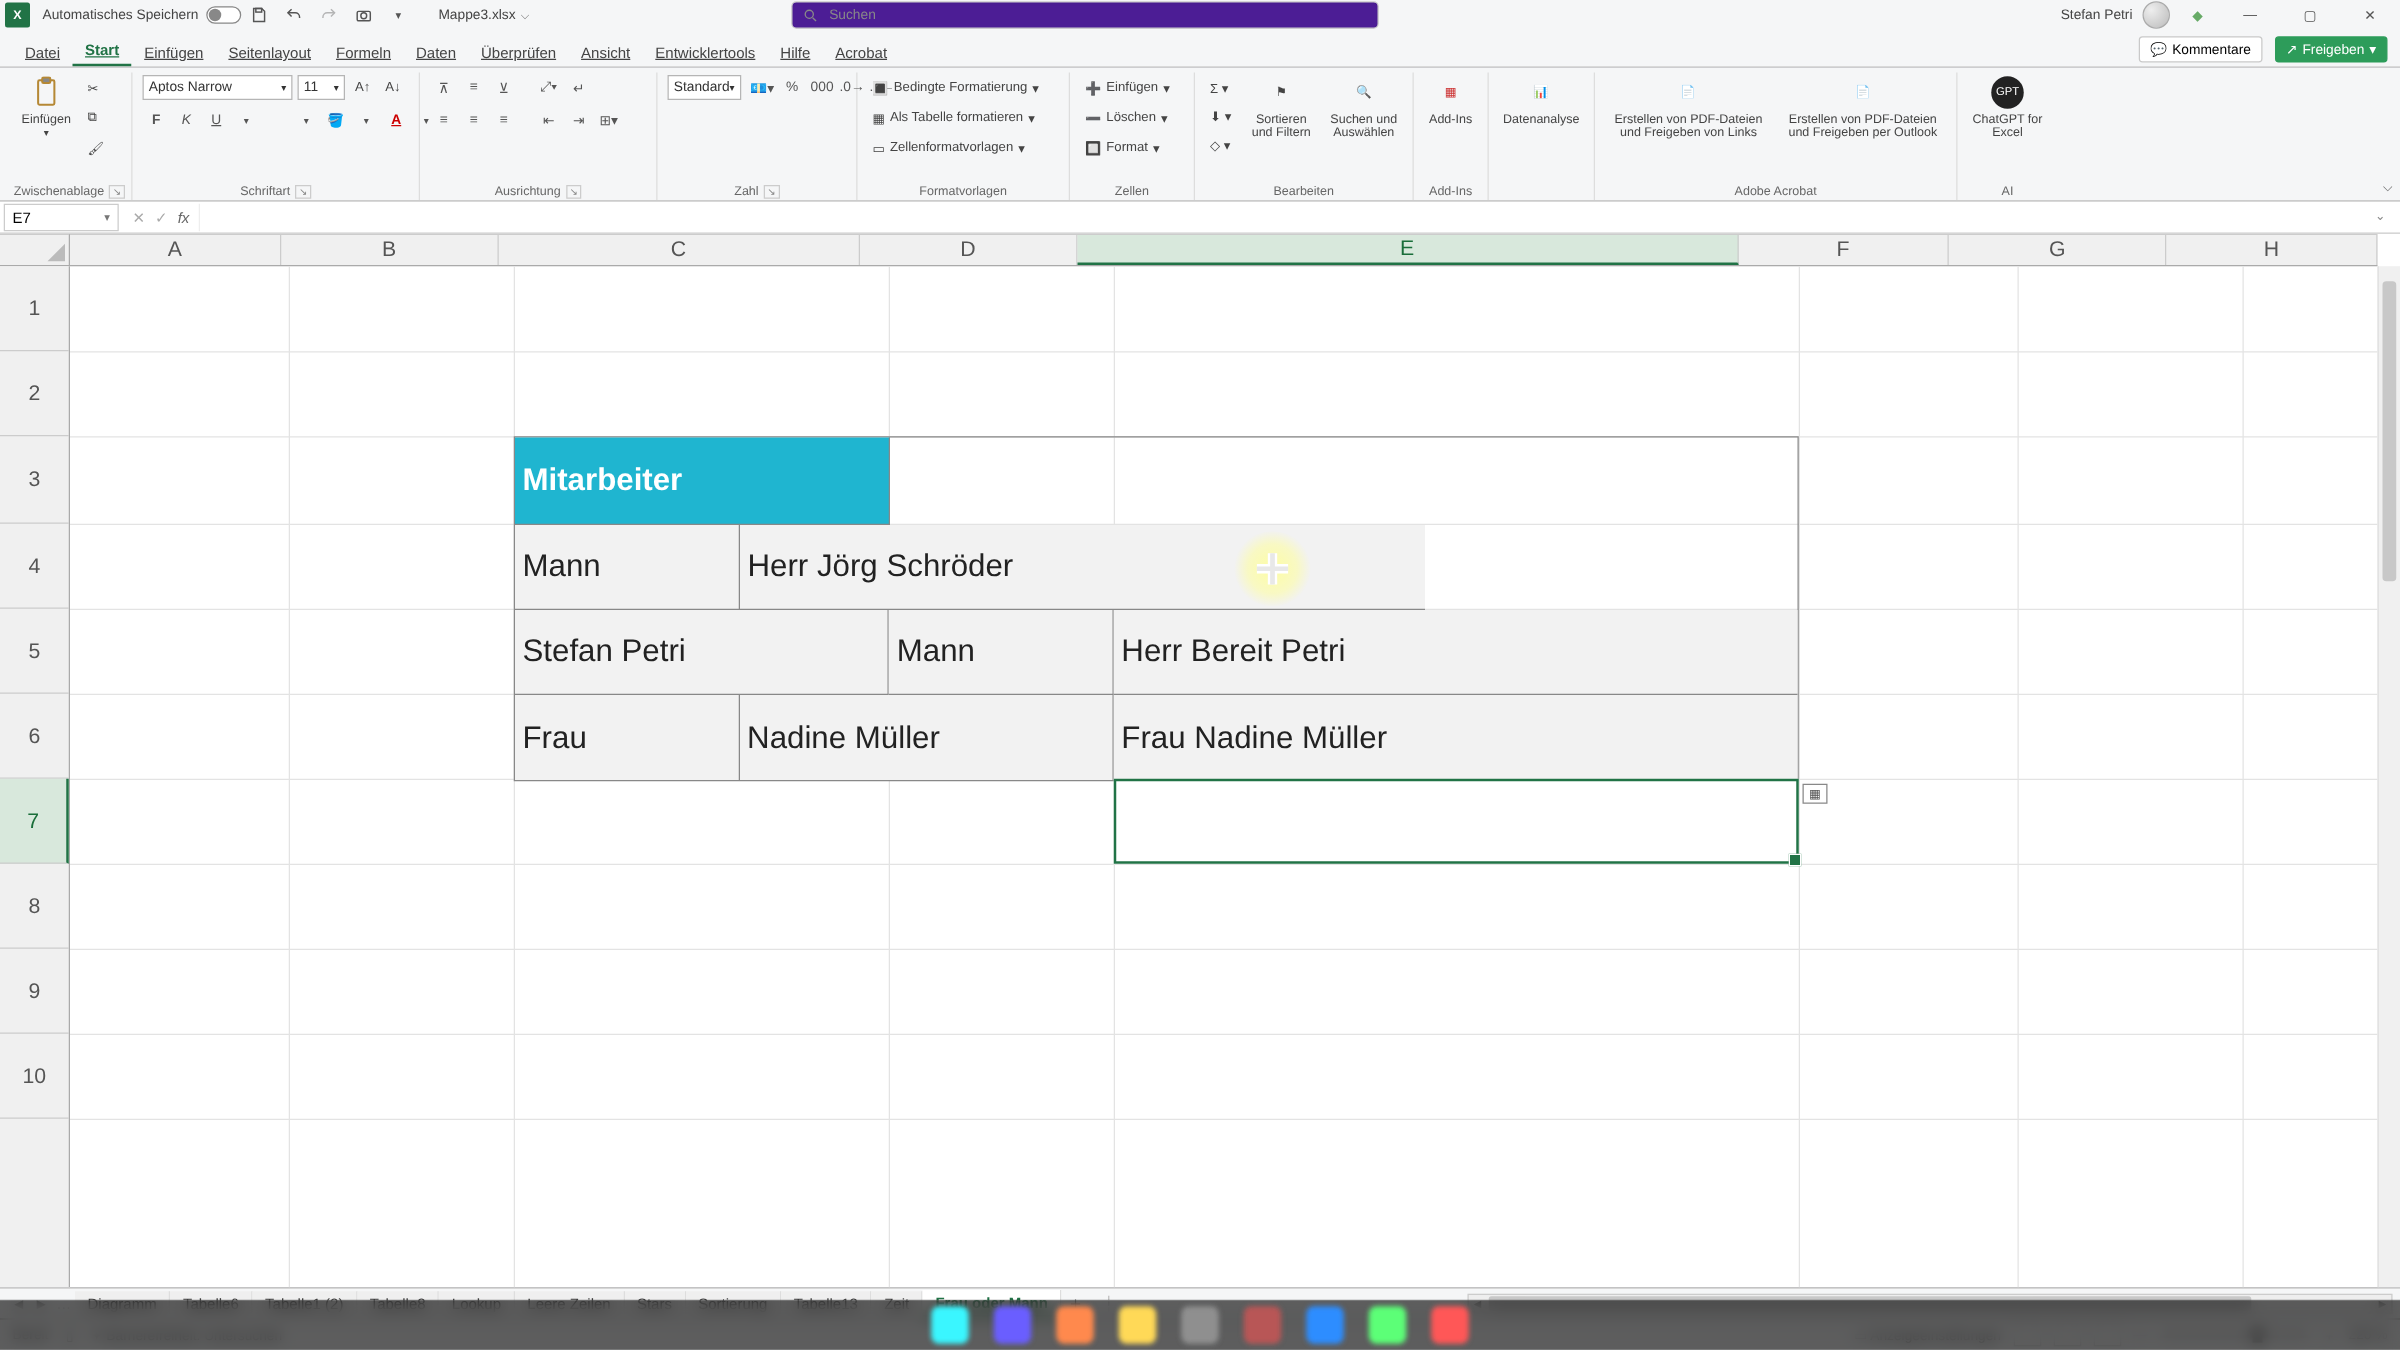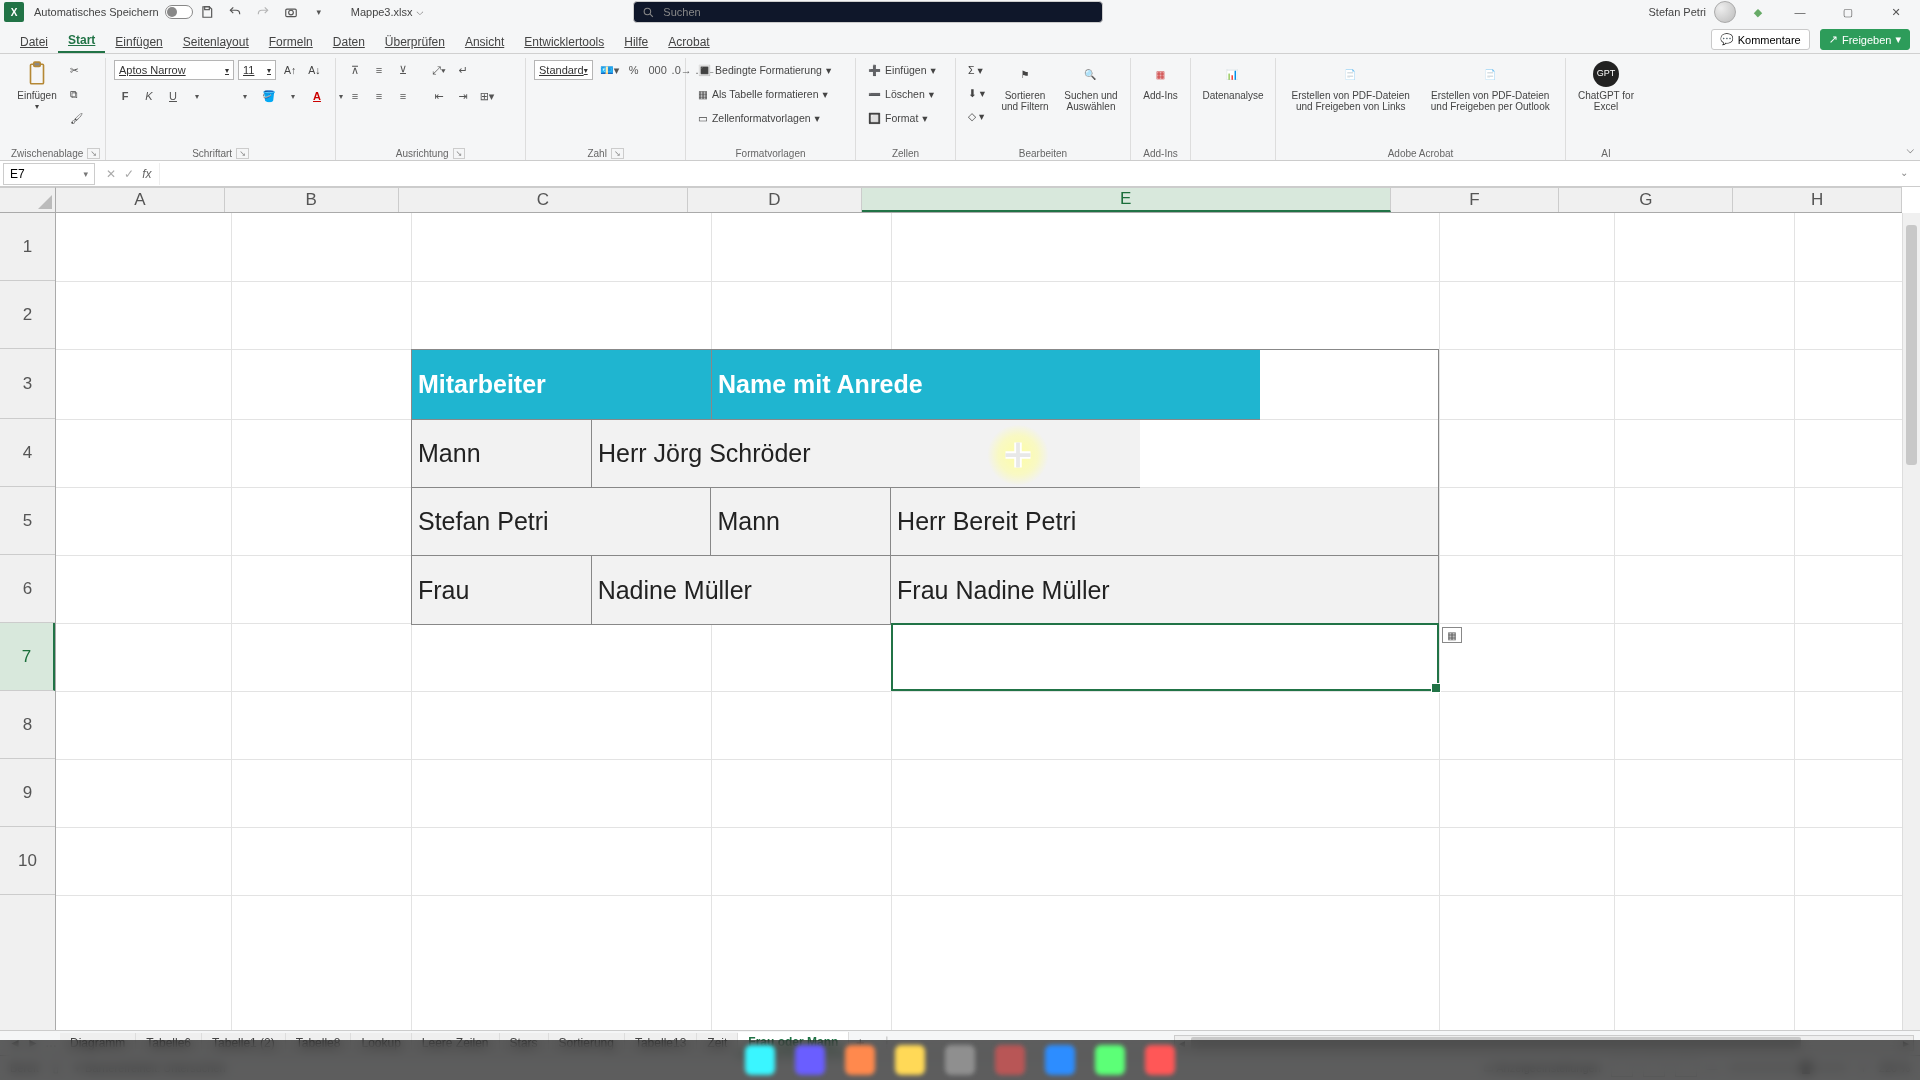--- a/index.html
+++ b/index.html
@@ -6,21 +6,21 @@
 html, body { width: 1920px; height: 1080px; overflow: hidden; background: #000; }
 
 
 .titlebar { height: 24px; background: #f5f6f7; display: flex; align-items: center; padding: 0 4px; font-size: 11px; color: #444; }
 .titlebar .xl-icon { width: 20px; height: 20px; background: #217346; color: #fff; display: flex; align-items: center; justify-content: center; font-size: 10px; font-weight: bold; border-radius: 2px; margin-right: 10px; }
 .autosave { display: flex; align-items: center; gap: 6px; }
 .toggle { width: 28px; height: 14px; border: 1px solid #888; border-radius: 7px; display: flex; align-items: center; padding: 0 1px; background: #fff; }
 .toggle .knob { width: 10px; height: 10px; background: #888; border-radius: 50%; }
 .qat-icon { width: 20px; height: 20px; display: flex; align-items: center; justify-content: center; color: #555; margin: 0 4px; }
 .titlebar .filename { margin-left: 18px; display: flex; align-items: center; gap: 4px; }
-.titlebar .search { margin-left: 210px; width: 470px; height: 22px; background: #0f172a; border: 1px solid #ccc; border-radius: 4px; display: flex; align-items: center; padding: 0 8px; color: #888; gap: 8px; box-shadow: inset 0 1px 2px rgba(0,0,0,.05); }
+.titlebar .search { margin-left: 210px; width: 470px; height: 22px; background: #4c1d95; border: 1px solid #ccc; border-radius: 4px; display: flex; align-items: center; padding: 0 8px; color: #888; gap: 8px; box-shadow: inset 0 1px 2px rgba(0,0,0,.05); }
 .titlebar .right { margin-left: auto; display: flex; align-items: center; gap: 8px; }
 .avatar { width: 22px; height: 22px; border-radius: 50%; background: radial-gradient(circle at 30% 30%, #eee, #bbb); border: 1px solid #aaa; }
 .win-btn { width: 40px; height: 24px; display: flex; align-items: center; justify-content: center; color: #555; }
 
 
 .tabs-row { height: 30px; background: #f5f6f7; display: flex; align-items: flex-end; padding: 0 10px; font-size: 12px; border-bottom: 1px solid #d0d0d0; position: relative; }
 .tabs-row .mtab { padding: 4px 10px; color: #444; cursor: default; white-space: nowrap; text-decoration: underline; }
 .tabs-row .mtab.active { color: #217346; font-weight: 600; border-bottom: 2px solid #217346; }
 .tabs-row .rbtns { margin-left: auto; display: flex; align-items: center; gap: 10px; padding-bottom: 3px; }
 .rbtn { display: flex; align-items: center; gap: 4px; padding: 3px 8px; border: 1px solid #c9c9c9; border-radius: 3px; font-size: 11px; background: #fff; }
@@ -29,21 +29,21 @@
 
 .ribbon { height: 107px; background: #f5f6f7; border-bottom: 1px solid #ccc; display: flex; padding: 4px 6px 0; position: relative; }
 .rgroup { border-right: 1px solid #ddd; padding: 2px 8px 0; display: flex; flex-direction: column; }
 .rgroup .body { flex: 1; display: flex; align-items: flex-start; gap: 6px; }
 .rgroup .label { font-size: 10px; color: #666; text-align: center; padding: 2px 0 1px; display: flex; justify-content: center; align-items: center; gap: 4px; }
 .rgroup .label .dl { font-size: 8px; color: #888; border: 1px solid #ccc; padding: 0 2px; }
 .bigbtn { width: 46px; display: flex; flex-direction: column; align-items: center; gap: 2px; font-size: 10px; color: #444; text-align: center; line-height: 1.1; }
 .bigbtn .ic { width: 28px; height: 28px; display: flex; align-items: center; justify-content: center; }
 .vcol { display: flex; flex-direction: column; gap: 4px; }
 .smbtn { height: 20px; display: flex; align-items: center; gap: 4px; font-size: 10.5px; color: #444; padding: 0 4px; white-space: nowrap; }
-.selectbox { height: 20px; border: 1px solid #b5b5b5; background: #fff; font-size: 11px; display: flex; align-items: center; padding: 0 4px; color: #333; text-decoration: underline; }
+.selectbox { height: 20px; border: 1px solid #b5b5b5; background: #fff; font-size: 11px; display: flex; align-items: center; padding: 0 4px; color: #333; }
 .iconrow { display: flex; gap: 2px; }
 .iconrow .ib { width: 22px; height: 20px; display: flex; align-items: center; justify-content: center; color: #555; font-size: 11px; }
 .ribbon-collapse { position: absolute; right: 6px; bottom: 4px; font-size: 10px; color: #666; }
 
 
 .fx-bar { height: 26px; background: #fff; border-bottom: 1px solid #ccc; display: flex; align-items: center; font-size: 12px; position: relative; }
 .namebox { width: 92px; height: 22px; border: 1px solid #ccc; margin: 0 3px; display: flex; align-items: center; padding: 0 6px; background: #fff; }
 .namebox .dd { margin-left: auto; font-size: 9px; color: #777; }
 .fx-btns { display: flex; align-items: center; color: #aaa; gap: 8px; padding: 0 8px; }
 .fx-input { flex: 1; height: 22px; border-left: 1px solid #eee; padding: 0 6px; }
@@ -439,21 +439,20 @@
     <div class="gl" style="top:0;bottom:0;width:1px;left:355px"></div>
     <div class="gl" style="top:0;bottom:0;width:1px;left:655px"></div>
     <div class="gl" style="top:0;bottom:0;width:1px;left:835px"></div>
     <div class="gl" style="top:0;bottom:0;width:1px;left:1383px"></div>
     <div class="gl" style="top:0;bottom:0;width:1px;left:1558px"></div>
     <div class="gl" style="top:0;bottom:0;width:1px;left:1738px"></div>
 
     <div class="tbl" style="left:355px;top:136px;width:1028px">
       <div class="trow head">
         <div class="tc" style="width:300px;height:70px">Mitarbeiter</div>
-        <div class="tc" style="width:548px;height:70px;border-right:none">Name mit Anrede</div>
       </div>
       <div class="trow">
         <div class="tc" style="width:180px;height:68px">Mann</div>
         <div class="tc" style="width:548px;height:68px;border-right:none">Herr Jörg Schröder</div>
       </div>
       <div class="trow">
         <div class="tc" style="width:300px;height:68px">Stefan Petri</div>
         <div class="tc" style="width:180px;height:68px">Mann</div>
         <div class="tc" style="width:548px;height:68px;border-right:none">Herr Bereit Petri</div>
       </div>

